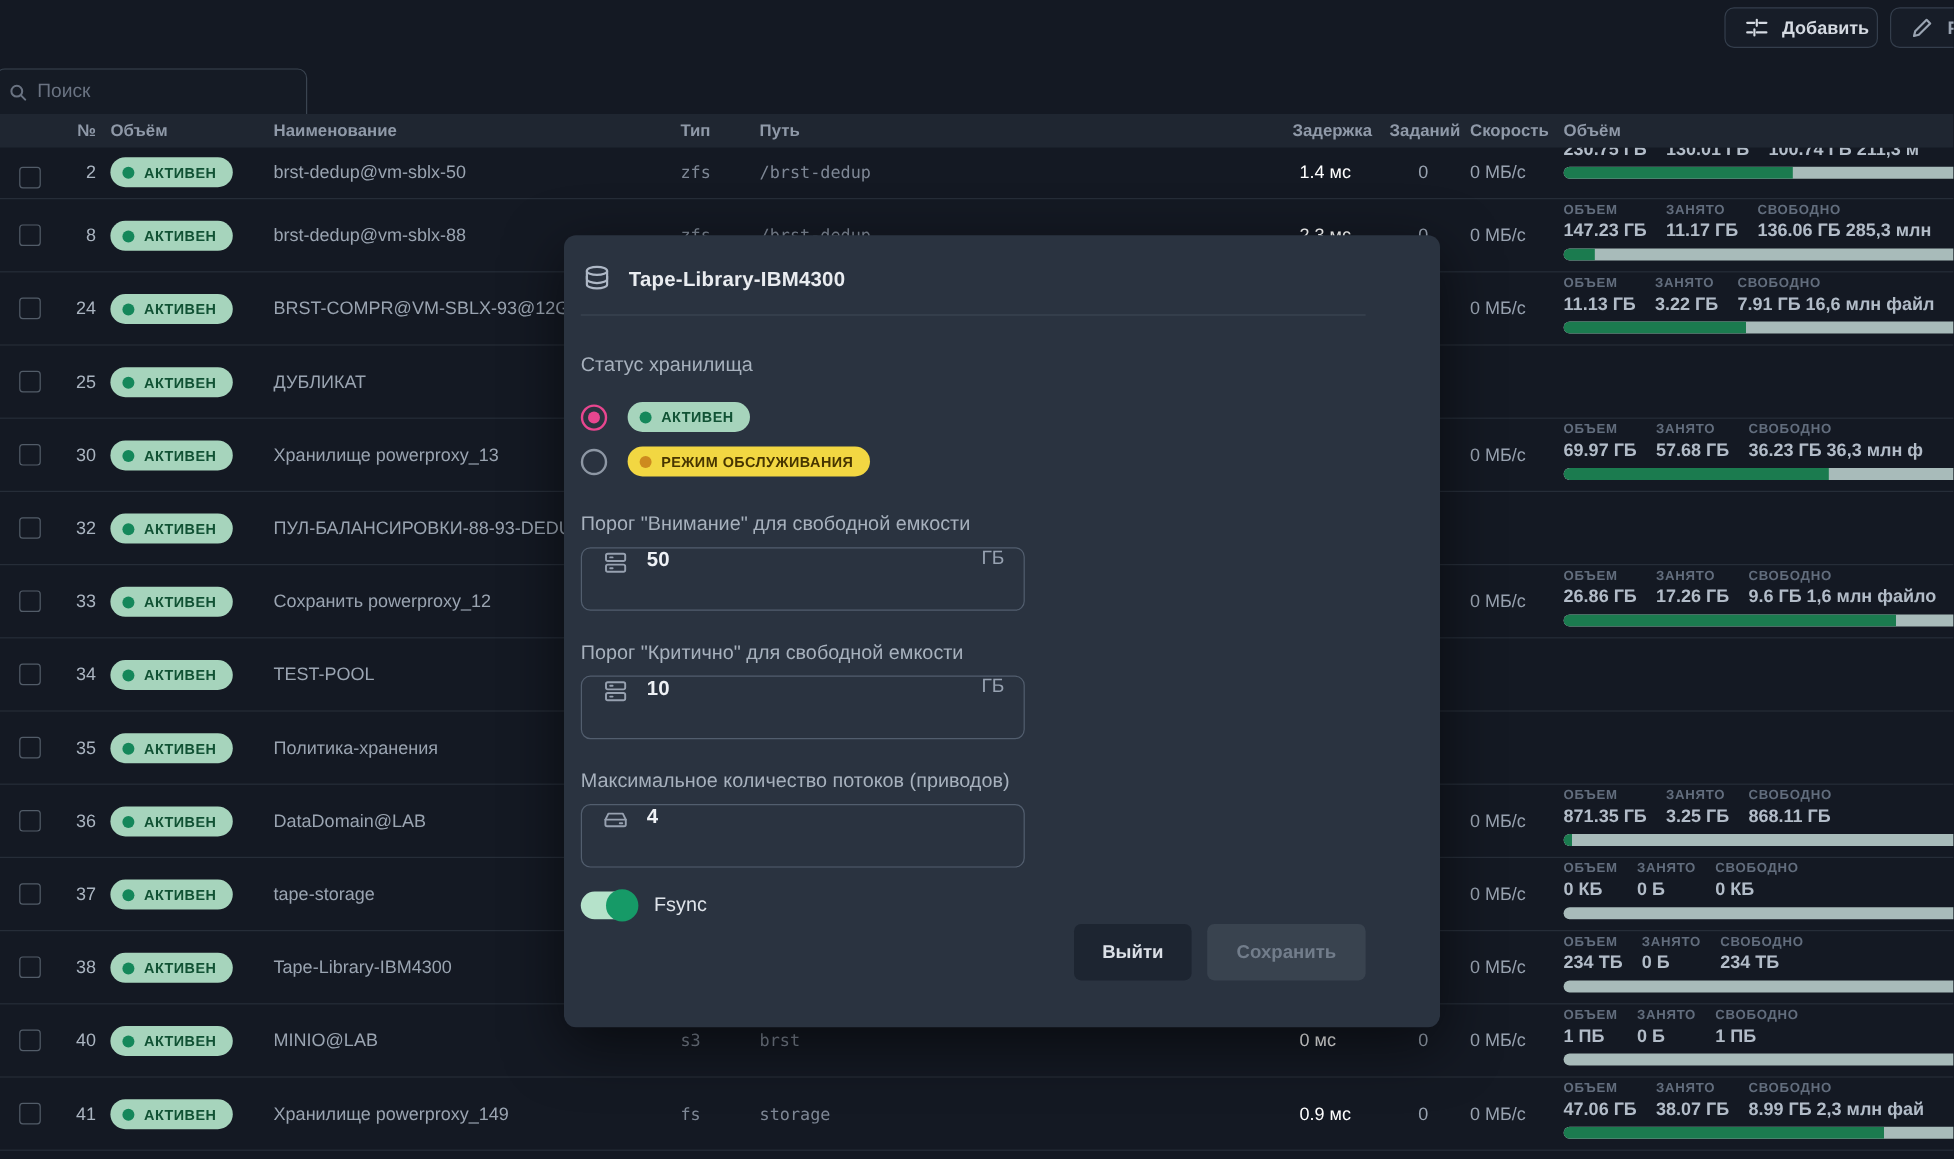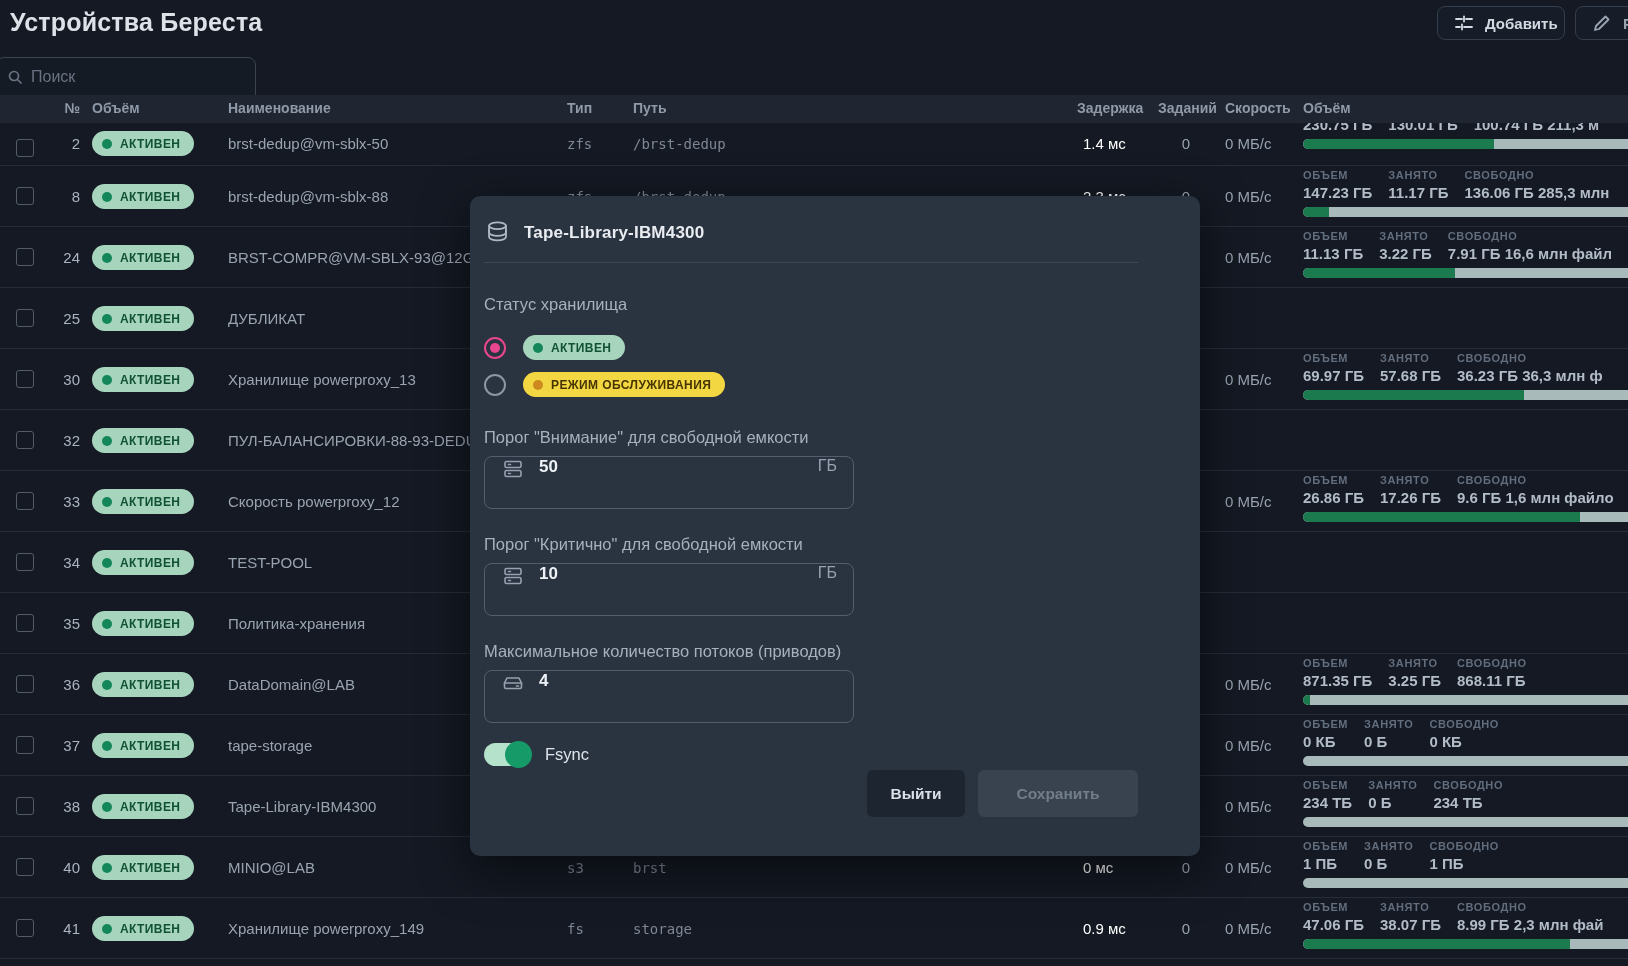--- a/index.html
+++ b/index.html
@@ -79,30 +79,29 @@
     color:#eef1f5; font-size:17px; font-weight:600; font-family:"Liberation Sans",sans-serif; }
   .m-unit { font-size:16px; color:#97a2b1; }
   .fsync-row { margin-top:20px; display:flex; align-items:center; gap:15px; }
   .toggle { position:relative; width:46px; height:23px; border-radius:12px; background:#b5e2ca; cursor:pointer; }
   .toggle .knob { position:absolute; right:-2px; top:-2px; width:27px; height:27px; border-radius:50%; background:#169a67; }
   .fsync-label { font-size:16.5px; color:#dfe4ea; }
   .m-buttons { margin-top:4px; display:flex; justify-content:flex-end; gap:13px; }
   .m-btn { height:47px; border:none; border-radius:6px; font-size:15.5px; font-weight:700; cursor:pointer;
     font-family:"Liberation Sans",sans-serif; }
   .btn-exit { width:98px; background:#1d2531; color:#dbe0e7; }
-  .btn-save { width:160px; background:#39434f; color:#727d8b; }
+  .btn-save { width:132px; background:#39434f; color:#727d8b; }
 
   .icon { display:inline-flex; }
 </style>
 </head>
 <body>
 
 <div class="app">
 
-  <div class="page-title">Устройства Береста</div>
 
   <button class="top-btn btn-add">
     <span class="icon">
       <svg width="20" height="20" viewBox="0 0 20 20" fill="none" stroke="#d5dae2" stroke-width="1.8" stroke-linecap="round">
         <line x1="2" y1="6" x2="8" y2="6"></line>
           <line x1="12" y1="6" x2="18" y2="6"></line>
           <line x1="10" y1="3.5" x2="10" y2="8.5"></line>
         <line x1="2" y1="14" x2="6" y2="14"></line>
           <line x1="10" y1="14" x2="18" y2="14"></line>
           <line x1="8" y1="11.5" x2="8" y2="16.5"></line>
@@ -324,21 +323,21 @@
     </div>
 
     <div class="row">
       <div class="cells">
         <div class="cb"></div>
         <div class="c-num">33</div>
         <div class="badge">
           <span class="dot"></span>
           <span>АКТИВЕН</span>
         </div>
-        <div class="c-name">Скорость powerproxy_12</div>
+        <div class="c-name">Сохранить powerproxy_12</div>
         <div class="c-type"></div>
         <div class="c-path"></div>
         <div class="c-lat"></div>
         <div class="c-jobs">0</div>
         <div class="c-speed">0 МБ/с</div>
         <div class="vol">
           <div class="vol-cols">
             <div class="vol-col">
               <div class="vol-label">ОБЪЕМ</div>
               <div class="vol-val">26.86 ГБ</div>

